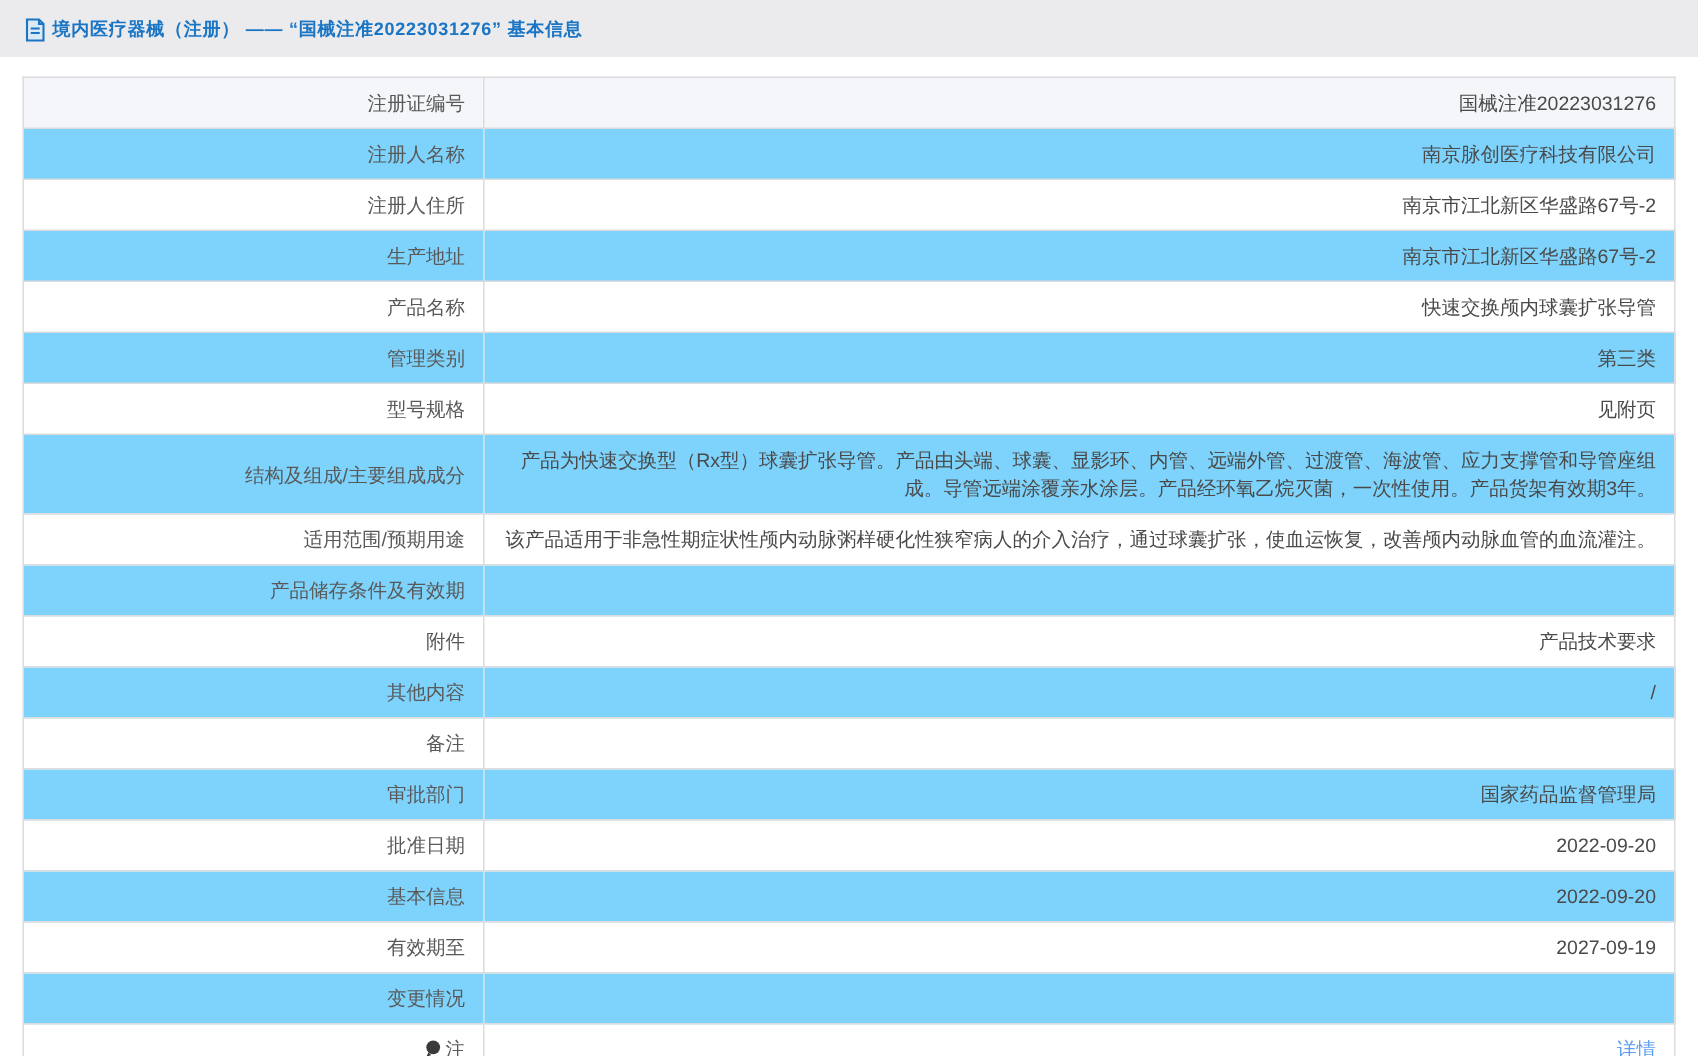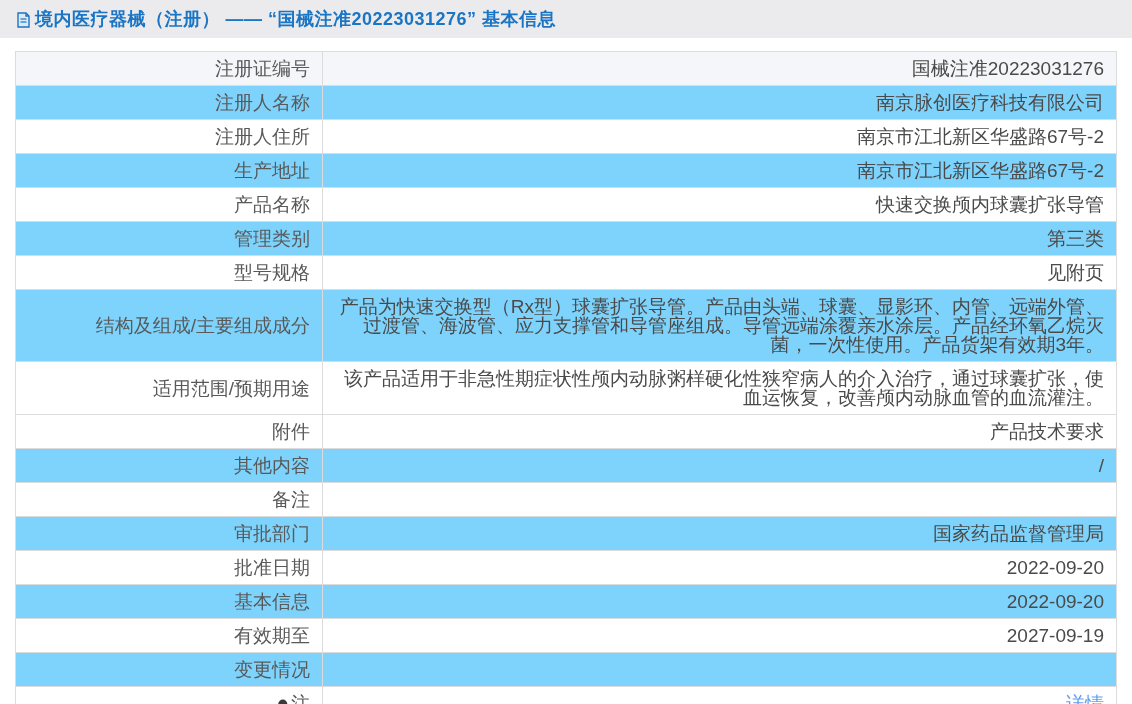--- a/index.html
+++ b/index.html
@@ -17,38 +17,38 @@
     background: #ebebed;
   }
   .doc-icon {
     display: inline-flex;
     margin-right: 4px;
     position: relative;
     top: 1px;
   }
   .page-title {
     color: #1a75c5;
-    font-size: 18px;
+    font-size: 12px;
     font-weight: bold;
     letter-spacing: 0.5px;
   }
   .content-panel {
     background: #ffffff;
     padding: 13px 15px 5px 15px;
     min-height: 654px;
   }
   table.reg-table {
     width: 100%;
     border-collapse: collapse;
     table-layout: fixed;
     border: 1px solid #c9cace;
   }
   .reg-table td {
     border: 1px solid #dcdcde;
-    font-size: 19px;
+    font-size: 13px;
     line-height: 19px;
     vertical-align: middle;
     padding: 7px 12px;
   }
   .cell-label {
     width: 307px;
     text-align: right;
     color: #595959;
     white-space: nowrap;
   }
@@ -118,20 +118,24 @@
           <td class="cell-value">见附页</td>
         </tr>
         <tr class="row-even">
           <td class="cell-label">结构及组成/主要组成成分</td>
           <td class="cell-value">产品为快速交换型（Rx型）球囊扩张导管。产品由头端、球囊、显影环、内管、远端外管、过渡管、海波管、应力支撑管和导管座组成。导管远端涂覆亲水涂层。产品经环氧乙烷灭菌，一次性使用。产品货架有效期3年。</td>
         </tr>
         <tr class="row-odd">
           <td class="cell-label">适用范围/预期用途</td>
           <td class="cell-value">该产品适用于非急性期症状性颅内动脉粥样硬化性狭窄病人的介入治疗，通过球囊扩张，使血运恢复，改善颅内动脉血管的血流灌注。</td>
         </tr>
+        <tr class="row-even">
+          <td class="cell-label">产品储存条件及有效期</td>
+          <td class="cell-value"></td>
+        </tr>
         <tr class="row-odd">
           <td class="cell-label">附件</td>
           <td class="cell-value">产品技术要求</td>
         </tr>
         <tr class="row-even">
           <td class="cell-label">其他内容</td>
           <td class="cell-value">/</td>
         </tr>
         <tr class="row-odd">
           <td class="cell-label">备注</td>

